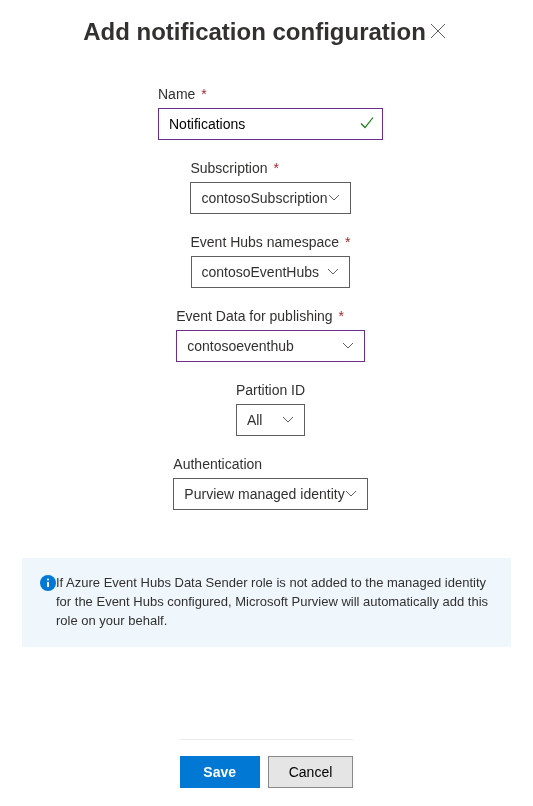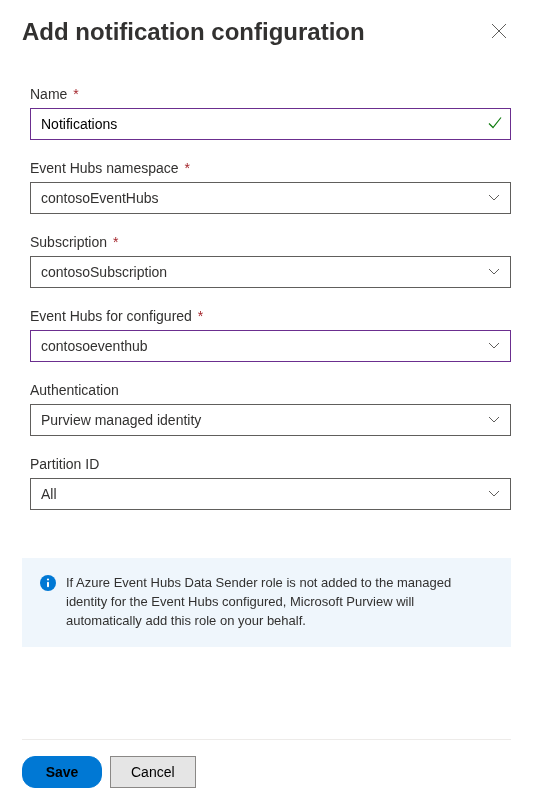--- a/index.html
+++ b/index.html
@@ -14,20 +14,21 @@
       background: #ffffff;
       width: 533px;
       height: 806px;
       position: relative;
     }
     .panel {
       padding: 18px 22px;
       height: 100%;
       display: flex;
       flex-direction: column;
+      align-items: center;
     }
     .header {
       display: flex;
       justify-content: space-between;
       align-items: center;
       margin-bottom: 40px;
     }
     .header h1 {
       font-size: 24px;
       font-weight: 600;
@@ -112,21 +113,20 @@
     }
     .select-input .chevron svg {
       width: 12px;
       height: 12px;
     }
     .info-box {
       background: #eff6fc;
       padding: 16px 18px;
       margin-top: 28px;
       display: flex;
-      gap: 10px;
       align-items: flex-start;
     }
     .info-icon {
       flex-shrink: 0;
       margin-top: 1px;
     }
     .info-icon svg {
       width: 16px;
       height: 16px;
     }
@@ -148,23 +148,22 @@
       font-size: 14px;
       font-family: inherit;
       cursor: pointer;
       border: 1px solid #8a8886;
       background: #e5e5e5;
       min-width: 80px;
     }
     .btn-primary {
       background: #0078d4;
       border-color: #0078d4;
-      color: #000000;
+      color: #ffffff;
       font-weight: 600;
-      border-radius: 13px;
     }
   </style>
 </head>
 <body>
 
 <div class="panel">
   <div class="header">
     <h1>Add notification configuration</h1>
     <button class="close-btn">
       <span>
@@ -186,83 +185,83 @@
       <span class="check-icon">
         <svg viewBox="0 0 16 16" fill="none" stroke="#107c10" stroke-width="1.2">
           <polyline points="2,9 6,13 14,3"></polyline>
         </svg>
       </span>
     </div>
   </div>
 
   <div class="field">
     <label class="field-label">
+      <span>Subscription</span>
+      <span class="required">*</span>
+    </label>
+    <div class="select-input">
+      <span>contosoSubscription</span>
+      <span class="chevron">
+        <svg viewBox="0 0 12 12" fill="none" stroke="#605e5c" stroke-width="1">
+          <polyline points="1,3 6,8 11,3"></polyline>
+        </svg>
+      </span>
+    </div>
+  </div>
+
+  <div class="field">
+    <label class="field-label">
       <span>Event Hubs namespace</span>
       <span class="required">*</span>
     </label>
     <div class="select-input">
       <span>contosoEventHubs</span>
       <span class="chevron">
         <svg viewBox="0 0 12 12" fill="none" stroke="#605e5c" stroke-width="1">
           <polyline points="1,3 6,8 11,3"></polyline>
         </svg>
       </span>
     </div>
   </div>
 
   <div class="field">
     <label class="field-label">
-      <span>Subscription</span>
-      <span class="required">*</span>
-    </label>
-    <div class="select-input">
-      <span>contosoSubscription</span>
-      <span class="chevron">
-        <svg viewBox="0 0 12 12" fill="none" stroke="#605e5c" stroke-width="1">
-          <polyline points="1,3 6,8 11,3"></polyline>
-        </svg>
-      </span>
-    </div>
-  </div>
-
-  <div class="field">
-    <label class="field-label">
-      <span>Event Hubs for configured</span>
+      <span>Event Data for publishing</span>
       <span class="required">*</span>
     </label>
     <div class="select-input accented">
       <span>contosoeventhub</span>
       <span class="chevron">
         <svg viewBox="0 0 12 12" fill="none" stroke="#605e5c" stroke-width="1">
           <polyline points="1,3 6,8 11,3"></polyline>
         </svg>
       </span>
     </div>
   </div>
 
   <div class="field">
     <label class="field-label">
+      <span>Partition ID</span>
+    </label>
+    <div class="select-input">
+      <span>All</span>
+      <span class="chevron">
+        <svg viewBox="0 0 12 12" fill="none" stroke="#605e5c" stroke-width="1">
+          <polyline points="1,3 6,8 11,3"></polyline>
+        </svg>
+      </span>
+    </div>
+  </div>
+
+  <div class="field">
+    <label class="field-label">
       <span>Authentication</span>
     </label>
     <div class="select-input">
       <span>Purview managed identity</span>
-      <span class="chevron">
-        <svg viewBox="0 0 12 12" fill="none" stroke="#605e5c" stroke-width="1">
-          <polyline points="1,3 6,8 11,3"></polyline>
-        </svg>
-      </span>
-    </div>
-  </div>
-
-  <div class="field">
-    <label class="field-label">
-      <span>Partition ID</span>
-    </label>
-    <div class="select-input">
-      <span>All</span>
       <span class="chevron">
         <svg viewBox="0 0 12 12" fill="none" stroke="#605e5c" stroke-width="1">
           <polyline points="1,3 6,8 11,3"></polyline>
         </svg>
       </span>
     </div>
   </div>
 
   <div class="info-box">
     <span class="info-icon">

